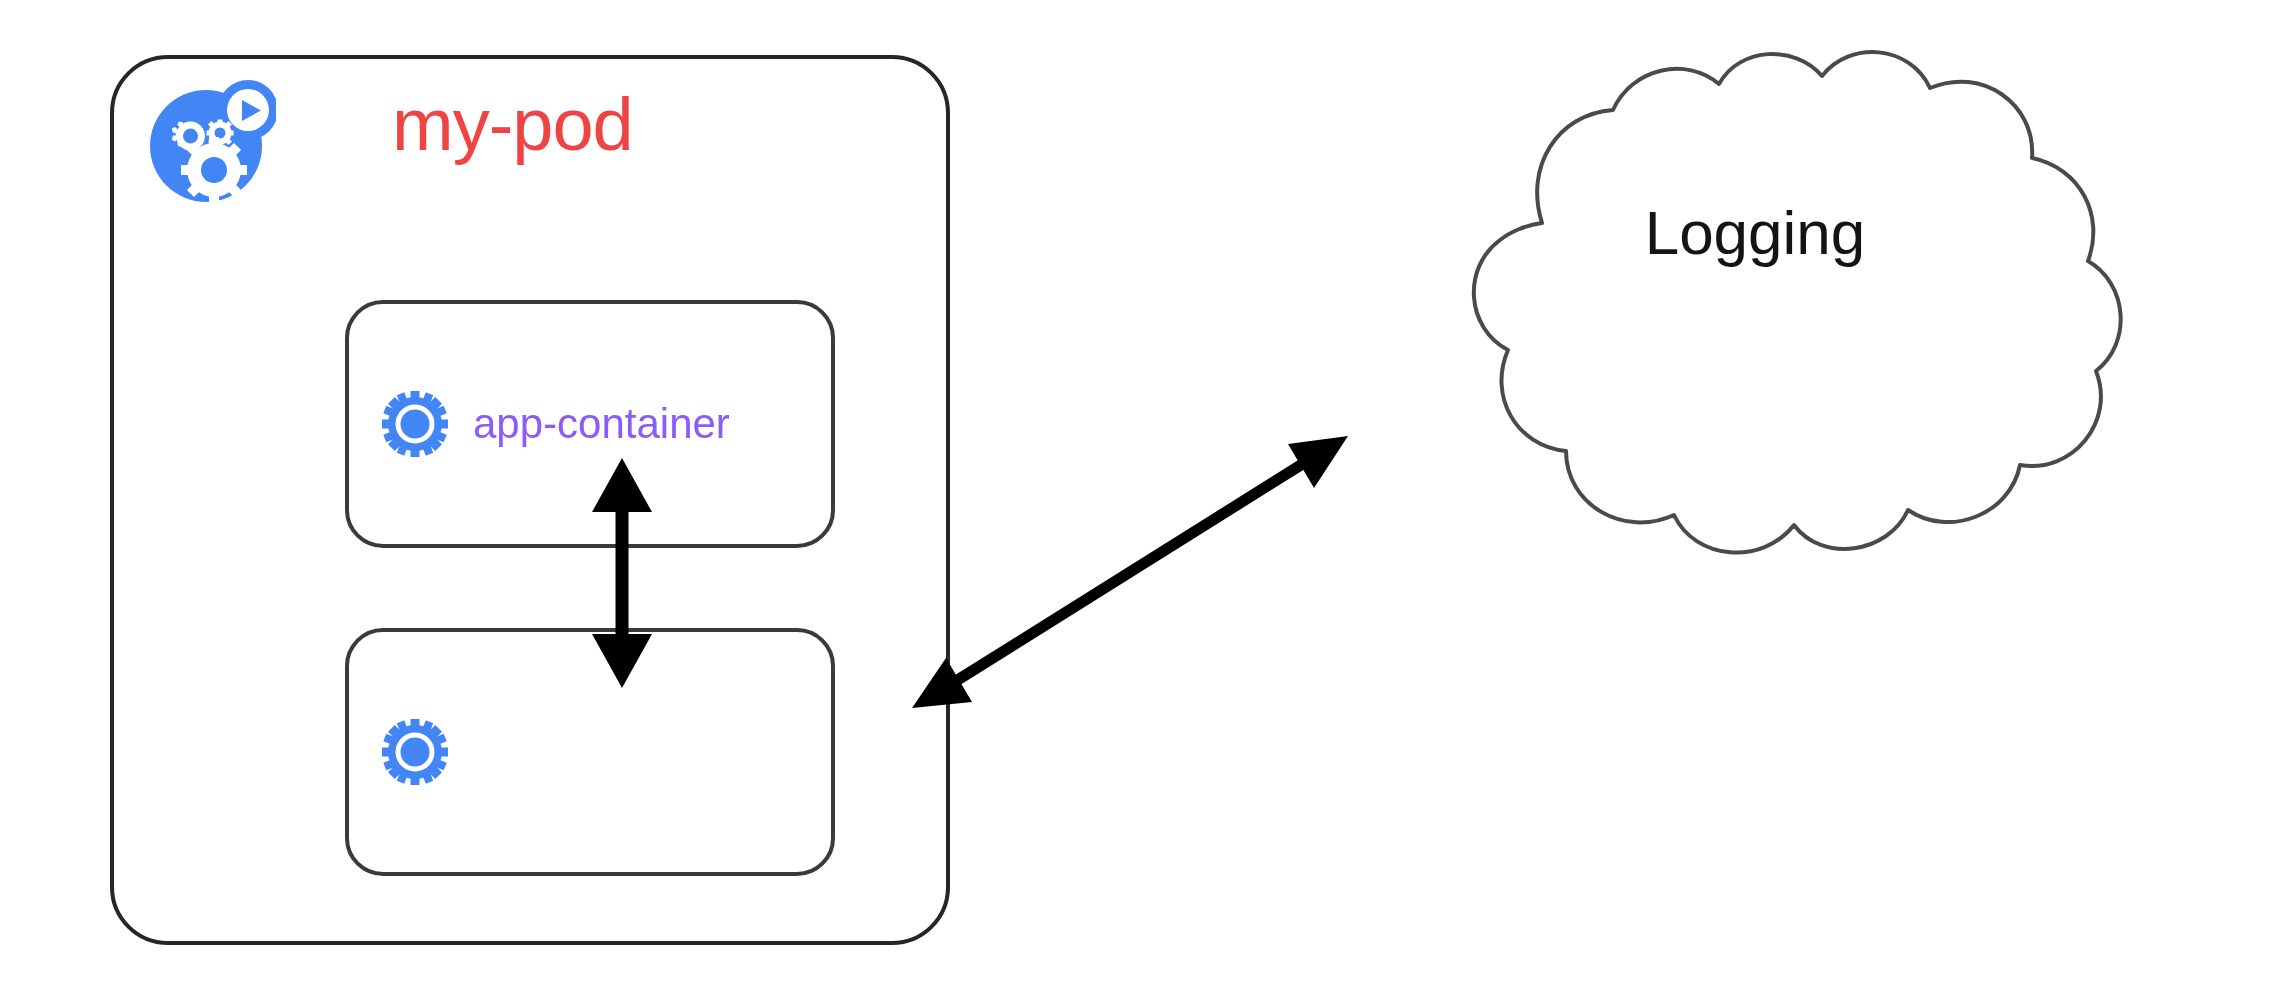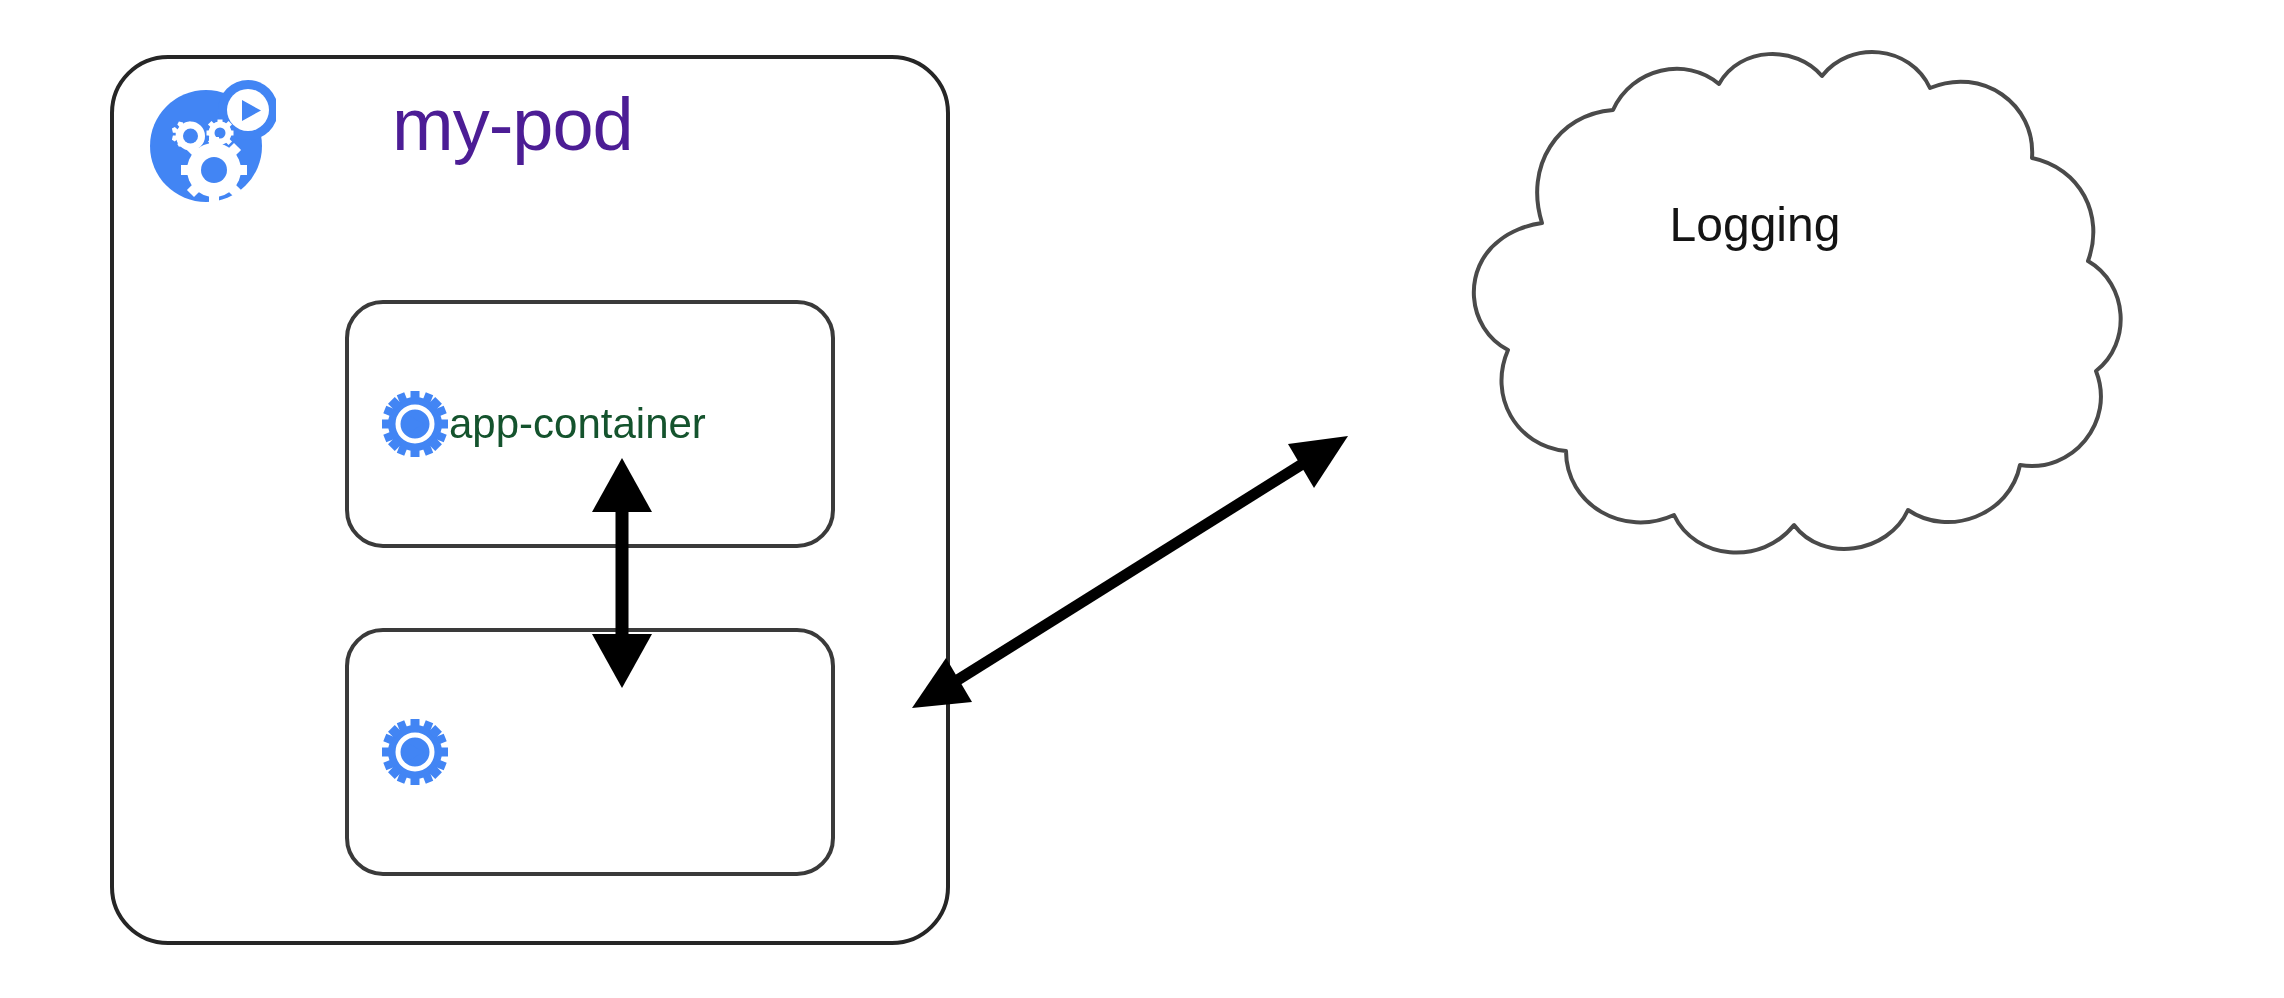--- a/index.html
+++ b/index.html
@@ -38,21 +38,21 @@
     background: #ffffff;
     box-sizing: border-box;
   }
 
   .pod-title {
     position: absolute;
     left: 392px;
     top: 88px;
     font-size: 74px;
     line-height: 1;
-    color: #4c1d95;
+    color: #ef4444;
     font-weight: 400;
     letter-spacing: -1px;
     white-space: nowrap;
   }
 
   
   .pod-icon {
     position: absolute;
     left: 148px;
     top: 78px;
@@ -86,41 +86,42 @@
     box-sizing: border-box;
   }
 
   .container-icon {
     width: 68px;
     height: 68px;
     flex: 0 0 auto;
   }
 
   .container-label {
+    margin-left: 24px;
     font-size: 42px;
-    color: #14532d;
+    color: #8b5cf6;
     line-height: 1;
     white-space: nowrap;
   }
 
   
   .cloud-wrap {
     position: absolute;
     left: 1310px;
     top: 18px;
     width: 890px;
     height: 590px;
   }
   .cloud-text {
     position: absolute;
     left: 1475px;
     top: 198px;
     width: 560px;
     text-align: center;
-    font-size: 48px;
+    font-size: 62px;
     line-height: 1.12;
     color: #141414;
     white-space: pre-line;
   }
 
   
   .arrows { pointer-events: none; }
 </style>
 </head>
 <body>

